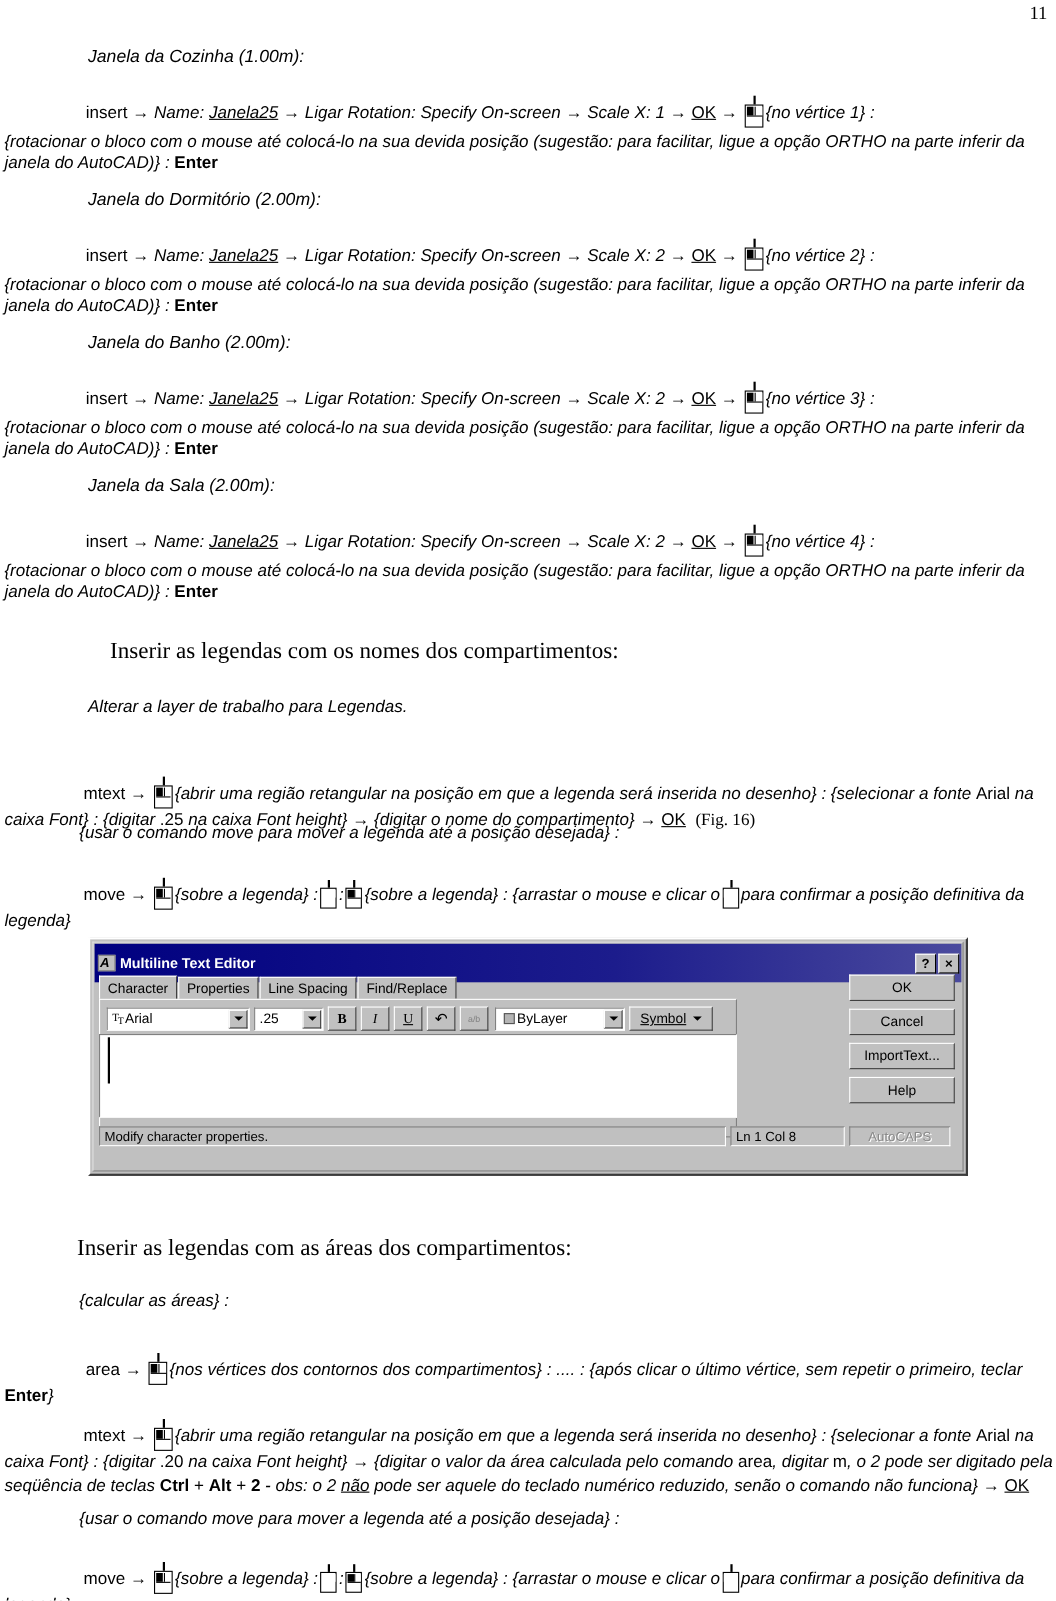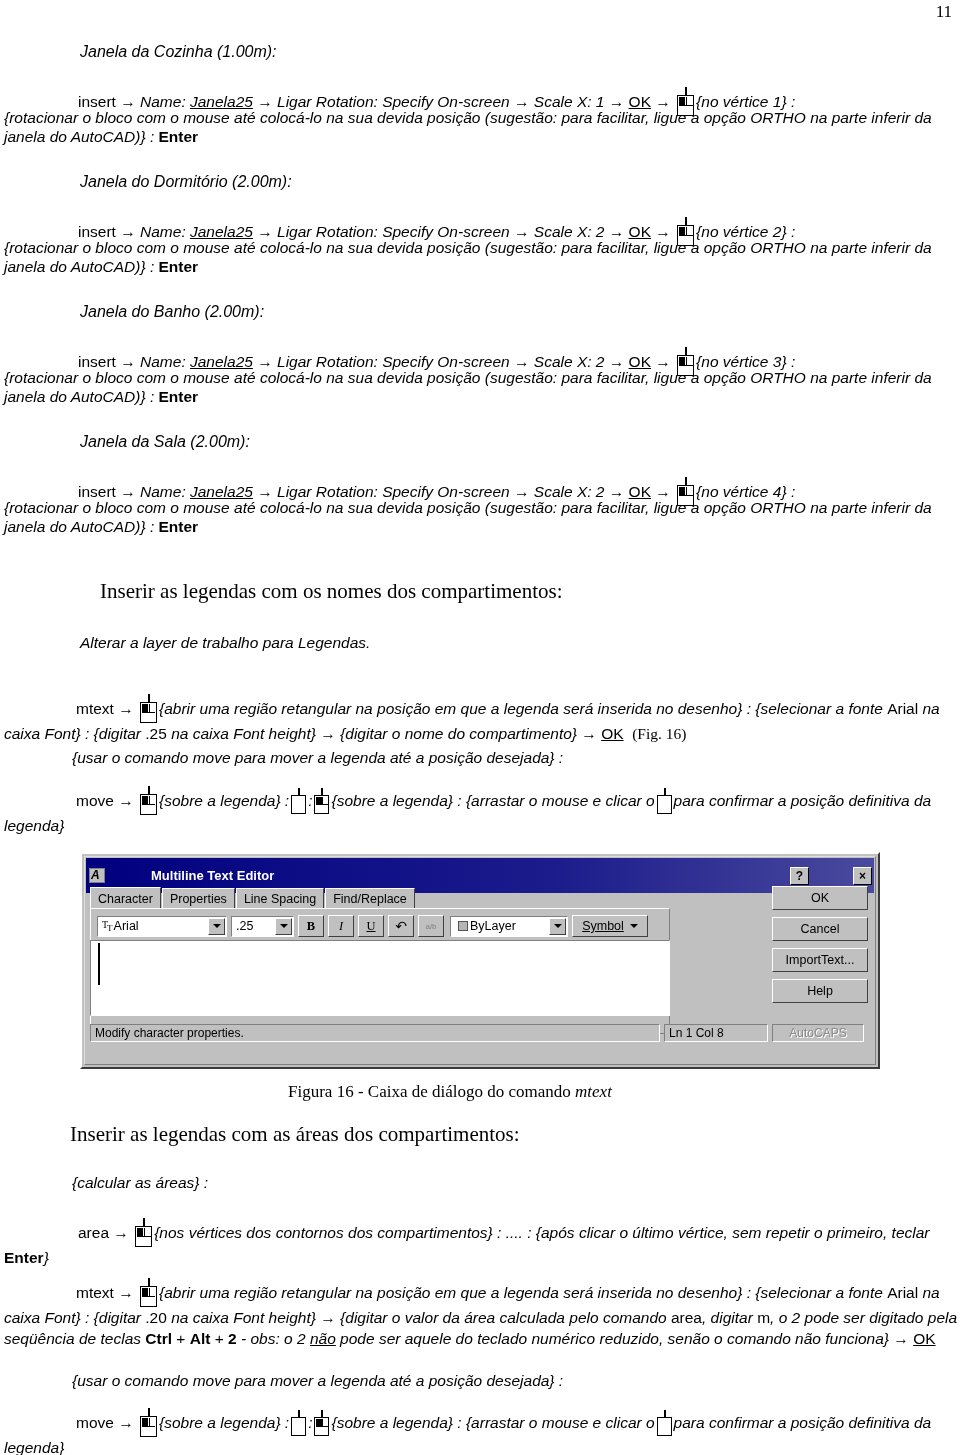--- a/index.html
+++ b/index.html
@@ -29,21 +29,21 @@
   .it{font-style:italic;}
   .bd{font-weight:bold;}
   .ul{text-decoration:underline;}
   .up{font-style:normal;}
   .serif{font-family:"Liberation Serif", serif; font-style:normal;}
 
   .subhead{ font-style:italic; font-size:16px; }
   .bighead{ font-family:"Liberation Serif", serif; font-size:21px; font-style:normal; }
   .figcap{ font-family:"Liberation Serif", serif; font-size:17px; font-style:normal; }
 
-  .wrapblk{white-space:normal; width:960px;}
+  .wrapblk{white-space:normal; width:960px;margin-top:12px;}
 
   .arrow{font-style:normal;}
 
   
   .mouse{
     display:inline-block;
     position:relative;
     width:17px; height:29px;
     vertical-align:-9px;
     margin:0 2px;
@@ -88,21 +88,20 @@
     border-right:2px solid #3b3b3b; border-bottom:2px solid #3b3b3b;
     box-sizing:border-box;
     font-size:12.5px;
   }
   .dlg-inner{position:absolute;inset:2px;border-top:1px solid #dfdfdf;border-left:1px solid #dfdfdf;border-right:1px solid #808080;border-bottom:1px solid #808080;}
   .titlebar{
     position:absolute; left:4px; top:4px; right:4px; height:35px;
     background:#000080; color:#fff; display:flex; align-items:center;
     font-weight:bold; font-size:13px;
     background:linear-gradient(90deg,#000080 0%, #1c1c8c 60%, #4a4a9e 100%);
-    gap:42px;
   }
   .title-ico{
     width:16px;height:15px;margin:0 4px 0 3px;background:#c0c0c0;
     position:relative;flex:0 0 auto;border:1px solid #808080;box-sizing:border-box;
     overflow:hidden;
   }
   .title-ico:before{content:"A";position:absolute;left:1px;top:-1px;font-size:12px;font-style:italic;font-weight:bold;color:#000;}
   .title-txt{flex:1 1 auto;white-space:nowrap;overflow:hidden;}
   .tbtn{
     width:19px;height:18px;margin-left:2px;background:#c0c0c0;color:#000;
@@ -288,23 +287,20 @@
     </div>
 
     <div class="rightbtns">
       <div class="btn">OK</div>
       <div class="btn">Cancel</div>
       <div class="btn">ImportText...</div>
       <div class="btn">Help</div>
     </div>
   </div>
 
-  <div class="blk figcap" style="left:288px; top:1082px;">
-    <span>Figura 16 - Caixa de diálogo do comando </span><span style="font-style:italic;">mtext</span>
-  </div>
 
   <div class="blk bighead" style="left:70px; top:1125px;">Inserir as legendas com as áreas dos compartimentos:</div>
   <div class="blk it" style="left:72px; top:1173px;">{calcular as áreas} :</div>
 
   <div class="blk wrapblk" style="left:4px; top:1218px; width:954px; line-height:21px;">
     <span style="display:inline-block;width:74px;"></span><span class="up">area</span><span class="arrow"> → </span><span class="mouse"><span class="cord"></span><span class="body"></span><span class="lbtn"></span><span class="rbtn"></span><span class="mid"></span></span><span class="it">{nos vértices dos contornos dos compartimentos} : .... : {após clicar o último vértice, sem repetir o primeiro, teclar </span><span class="up bd">Enter</span><span class="it">}</span>
   </div>
 
   <div class="blk wrapblk" style="left:4px; top:1278px; width:954px; line-height:21px;">
     <span style="display:inline-block;width:72px;"></span><span class="up">mtext</span><span class="arrow"> → </span><span class="mouse"><span class="cord"></span><span class="body"></span><span class="lbtn"></span><span class="rbtn"></span><span class="mid"></span></span><span class="it">{abrir uma região retangular na posição em que a legenda será inserida no desenho} : {selecionar a fonte </span><span class="up">Arial</span><span class="it"> na caixa Font} : {digitar </span><span class="up">.20</span><span class="it"> na caixa Font height}</span><span class="arrow"> → </span><span class="it">{digitar o valor da área calculada pelo comando </span><span class="up">area</span><span class="it">, digitar </span><span class="up">m</span><span class="it">, o 2 pode ser digitado pela seqüência de teclas </span><span class="up bd">Ctrl</span><span class="up"> </span><span class="up">+</span><span class="up"> </span><span class="up bd">Alt</span><span class="up"> </span><span class="up">+</span><span class="up"> </span><span class="up bd">2</span><span class="it"> - obs: o 2 </span><span class="it ul">não</span><span class="it"> pode ser aquele do teclado numérico reduzido, senão o comando não funciona}</span><span class="arrow"> → </span><span class="up ul">OK</span>

